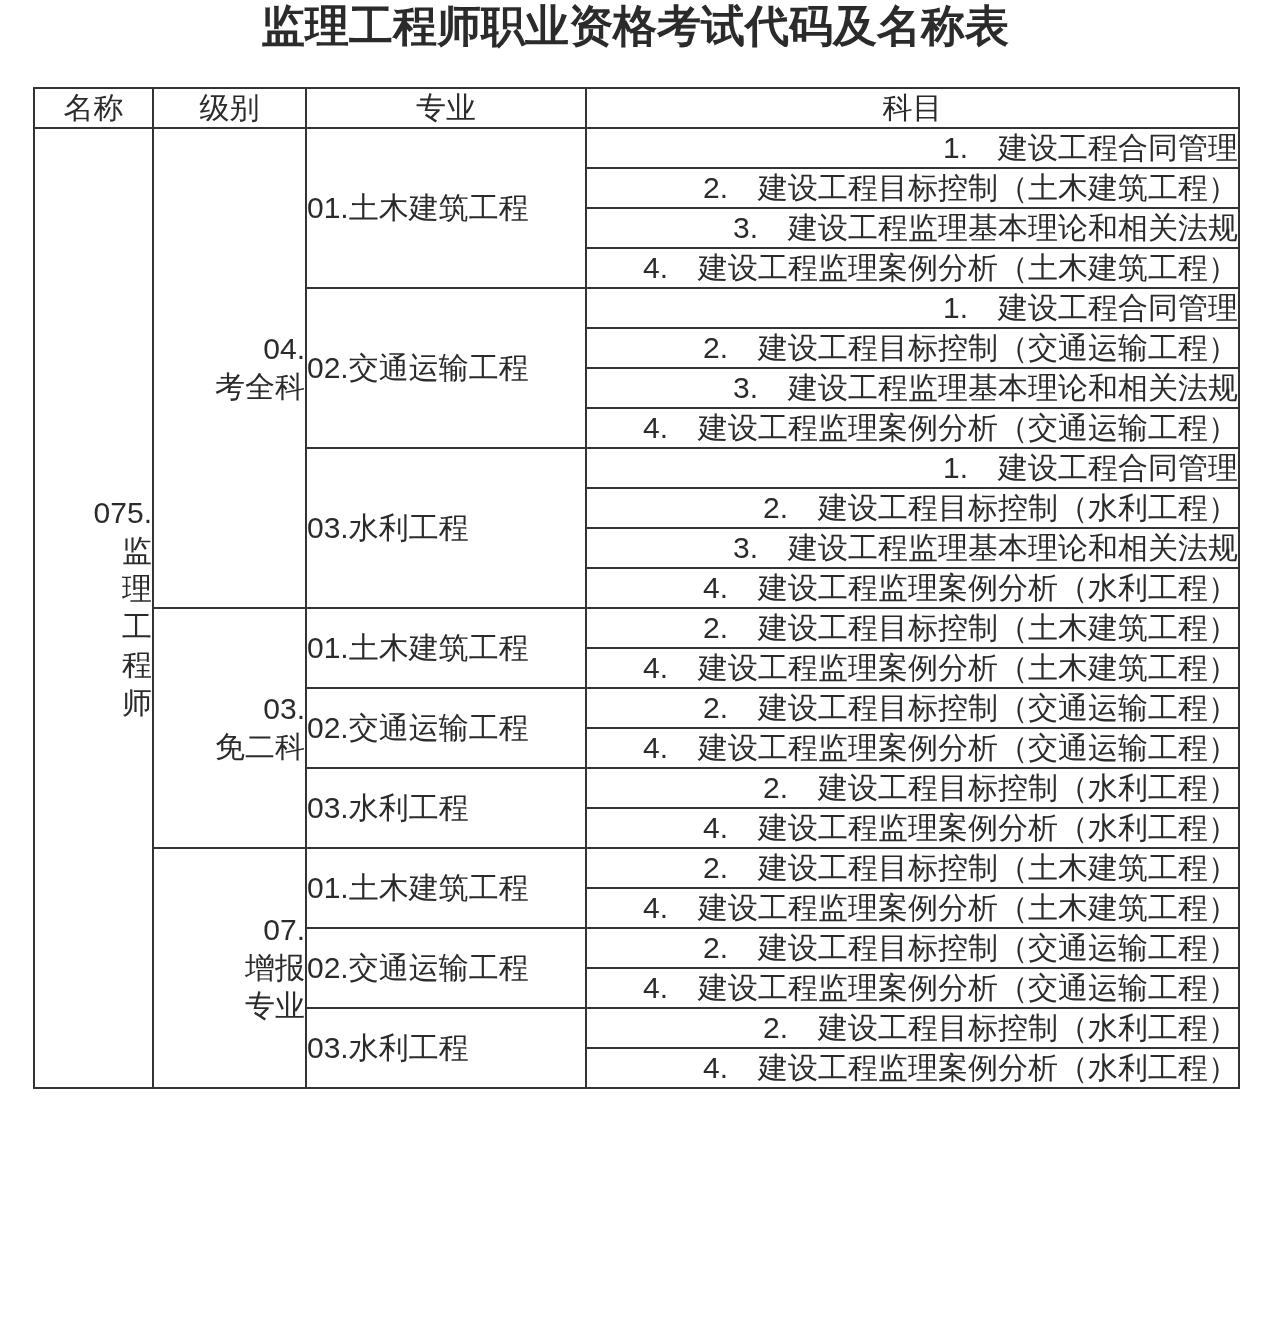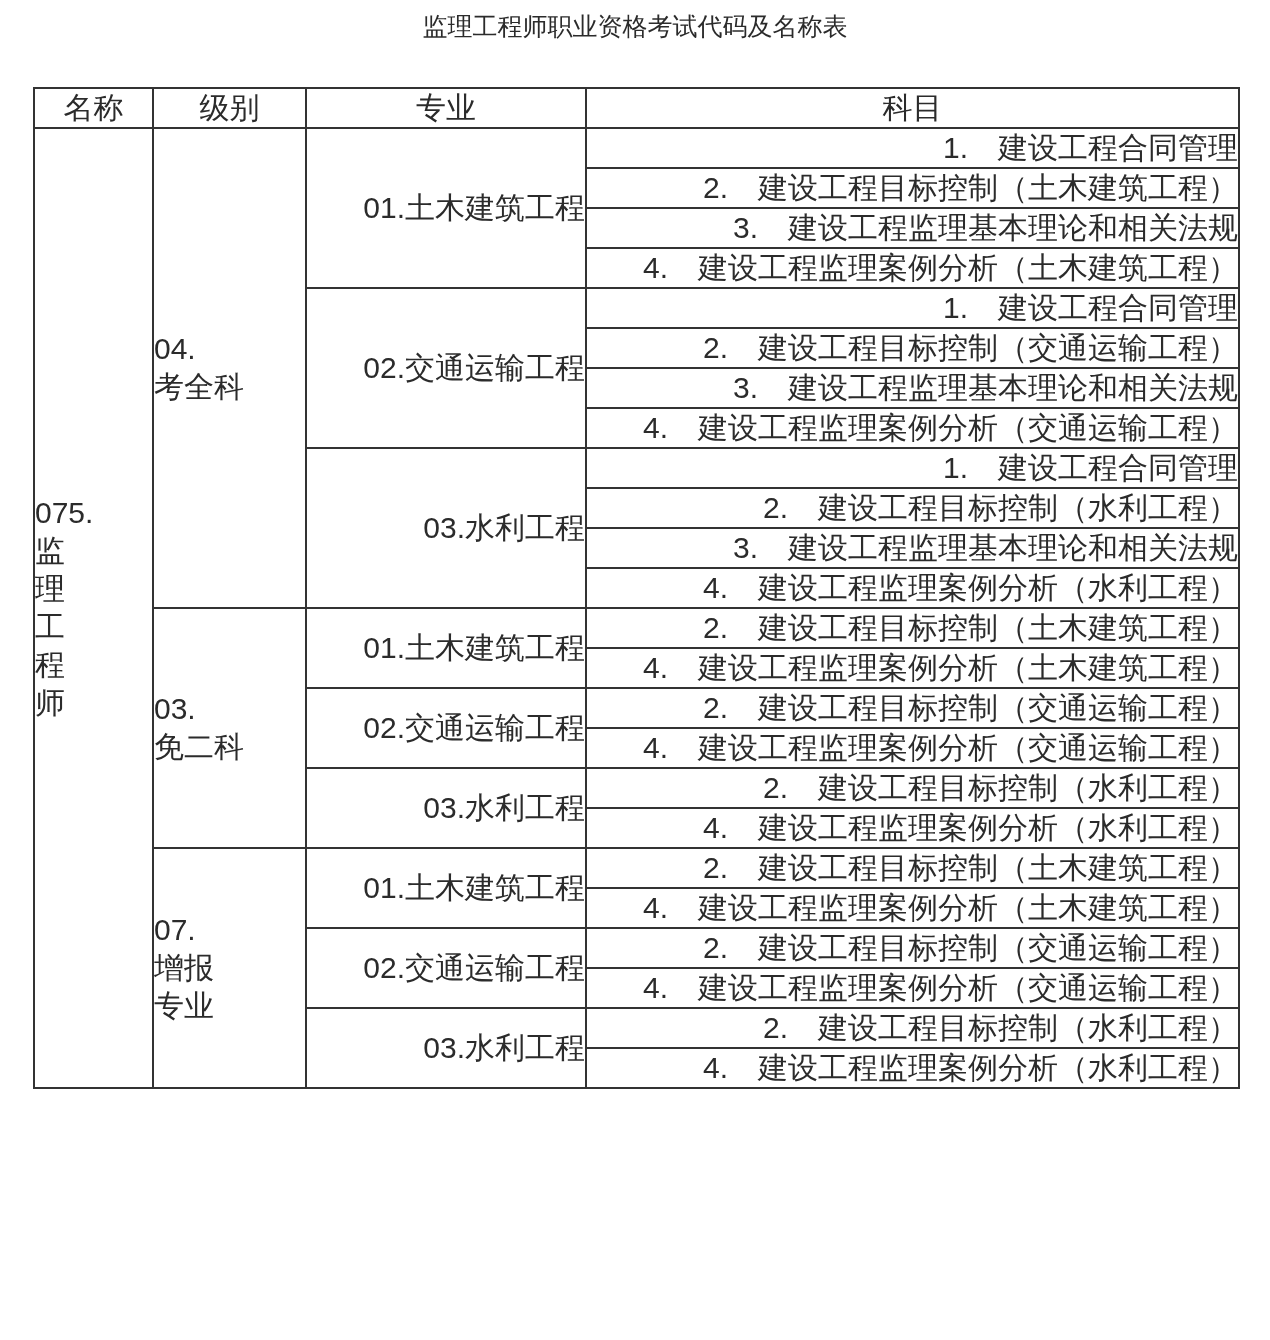--- a/index.html
+++ b/index.html
@@ -10,22 +10,22 @@
   body {
     width: 1270px;
     height: 1340px;
     font-family: "Liberation Sans", "DejaVu Sans", sans-serif;
     color: #2b2b2b;
     overflow: hidden;
   }
   .page-title {
     padding-top: 6px;
     text-align: center;
-    font-size: 25px;
-    font-weight: normal;
+    font-size: 44px;
+    font-weight: bold;
     line-height: 40px;
     color: #2b2b2b;
   }
   table.exam-table {
     border-collapse: collapse;
     table-layout: fixed;
     width: 1205px;
     margin: 41px 0 0 33px;
   }
   table.exam-table th,
@@ -36,27 +36,27 @@
     font-weight: normal;
     padding: 0;
     color: #2b2b2b;
     overflow: hidden;
   }
   table.exam-table th {
     text-align: center;
     vertical-align: middle;
   }
   td.cell-center {
-    text-align: left;
+    text-align: right;
     vertical-align: middle;
     white-space: pre-line;
     margin-left: 48px;
   }
   td.cell-specialty {
-    text-align: right;
+    text-align: left;
     vertical-align: middle;
     padding-left: 3px;
     margin-left: 20px;
   }
   td.cell-subject {
     text-align: right;
     vertical-align: middle;
     padding-left: 4px;
   }
 </style>

